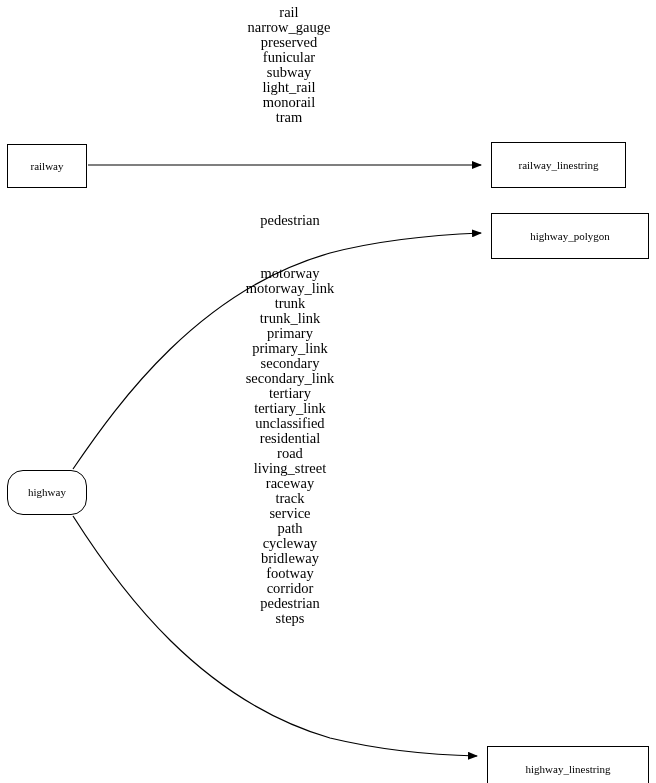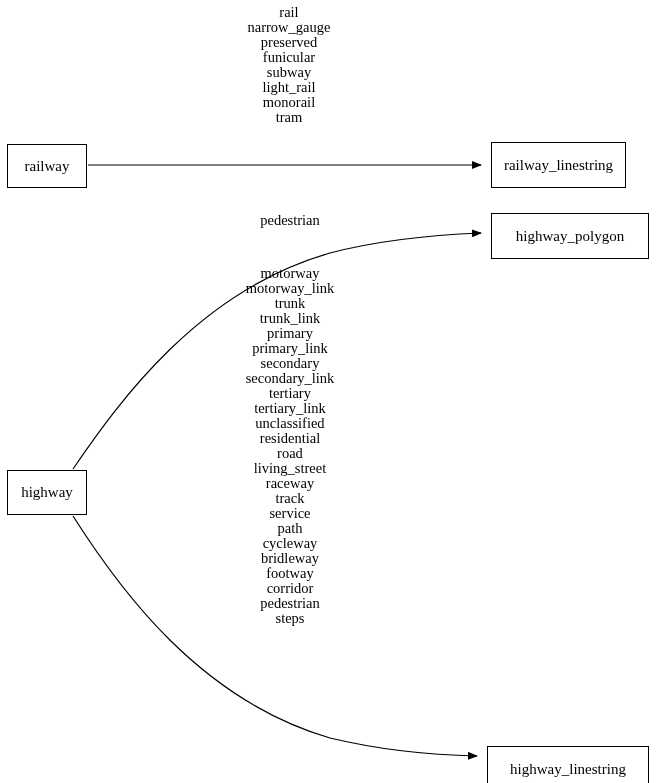--- a/index.html
+++ b/index.html
@@ -17,21 +17,21 @@
   }
   .node {
     position: absolute;
     box-sizing: border-box;
     border: 1px solid #000000;
     background: #ffffff;
     color: #000000;
     display: flex;
     align-items: center;
     justify-content: center;
-    font-size: 15px;
+    font-size: 11px;
     line-height: 1;
     white-space: nowrap;
   }
   .edge-label {
     position: absolute;
     color: #000000;
     font-size: 14.5px;
     line-height: 15px;
     text-align: center;
     white-space: pre;
@@ -66,21 +66,21 @@
   </svg>
 
   <div class="node" style="left:7px; top:144px; width:80px; height:44px;">
     <span>railway</span>
   </div>
 
   <div class="node" style="left:491px; top:142px; width:135px; height:46px;">
     <span>railway_linestring</span>
   </div>
 
-  <div class="node" style="left:7px; top:470px; width:80px; height:45px;">
+  <div class="node" style="left:7px; top:470px; width:80px; height:45px;border-radius:16px;">
     <span>highway</span>
   </div>
 
   <div class="node" style="left:491px; top:213px; width:158px; height:46px;">
     <span>highway_polygon</span>
   </div>
 
   <div class="node" style="left:487px; top:722px; width:162px; height:46px;margin-top:24px;">
     <span>highway_linestring</span>
   </div>

